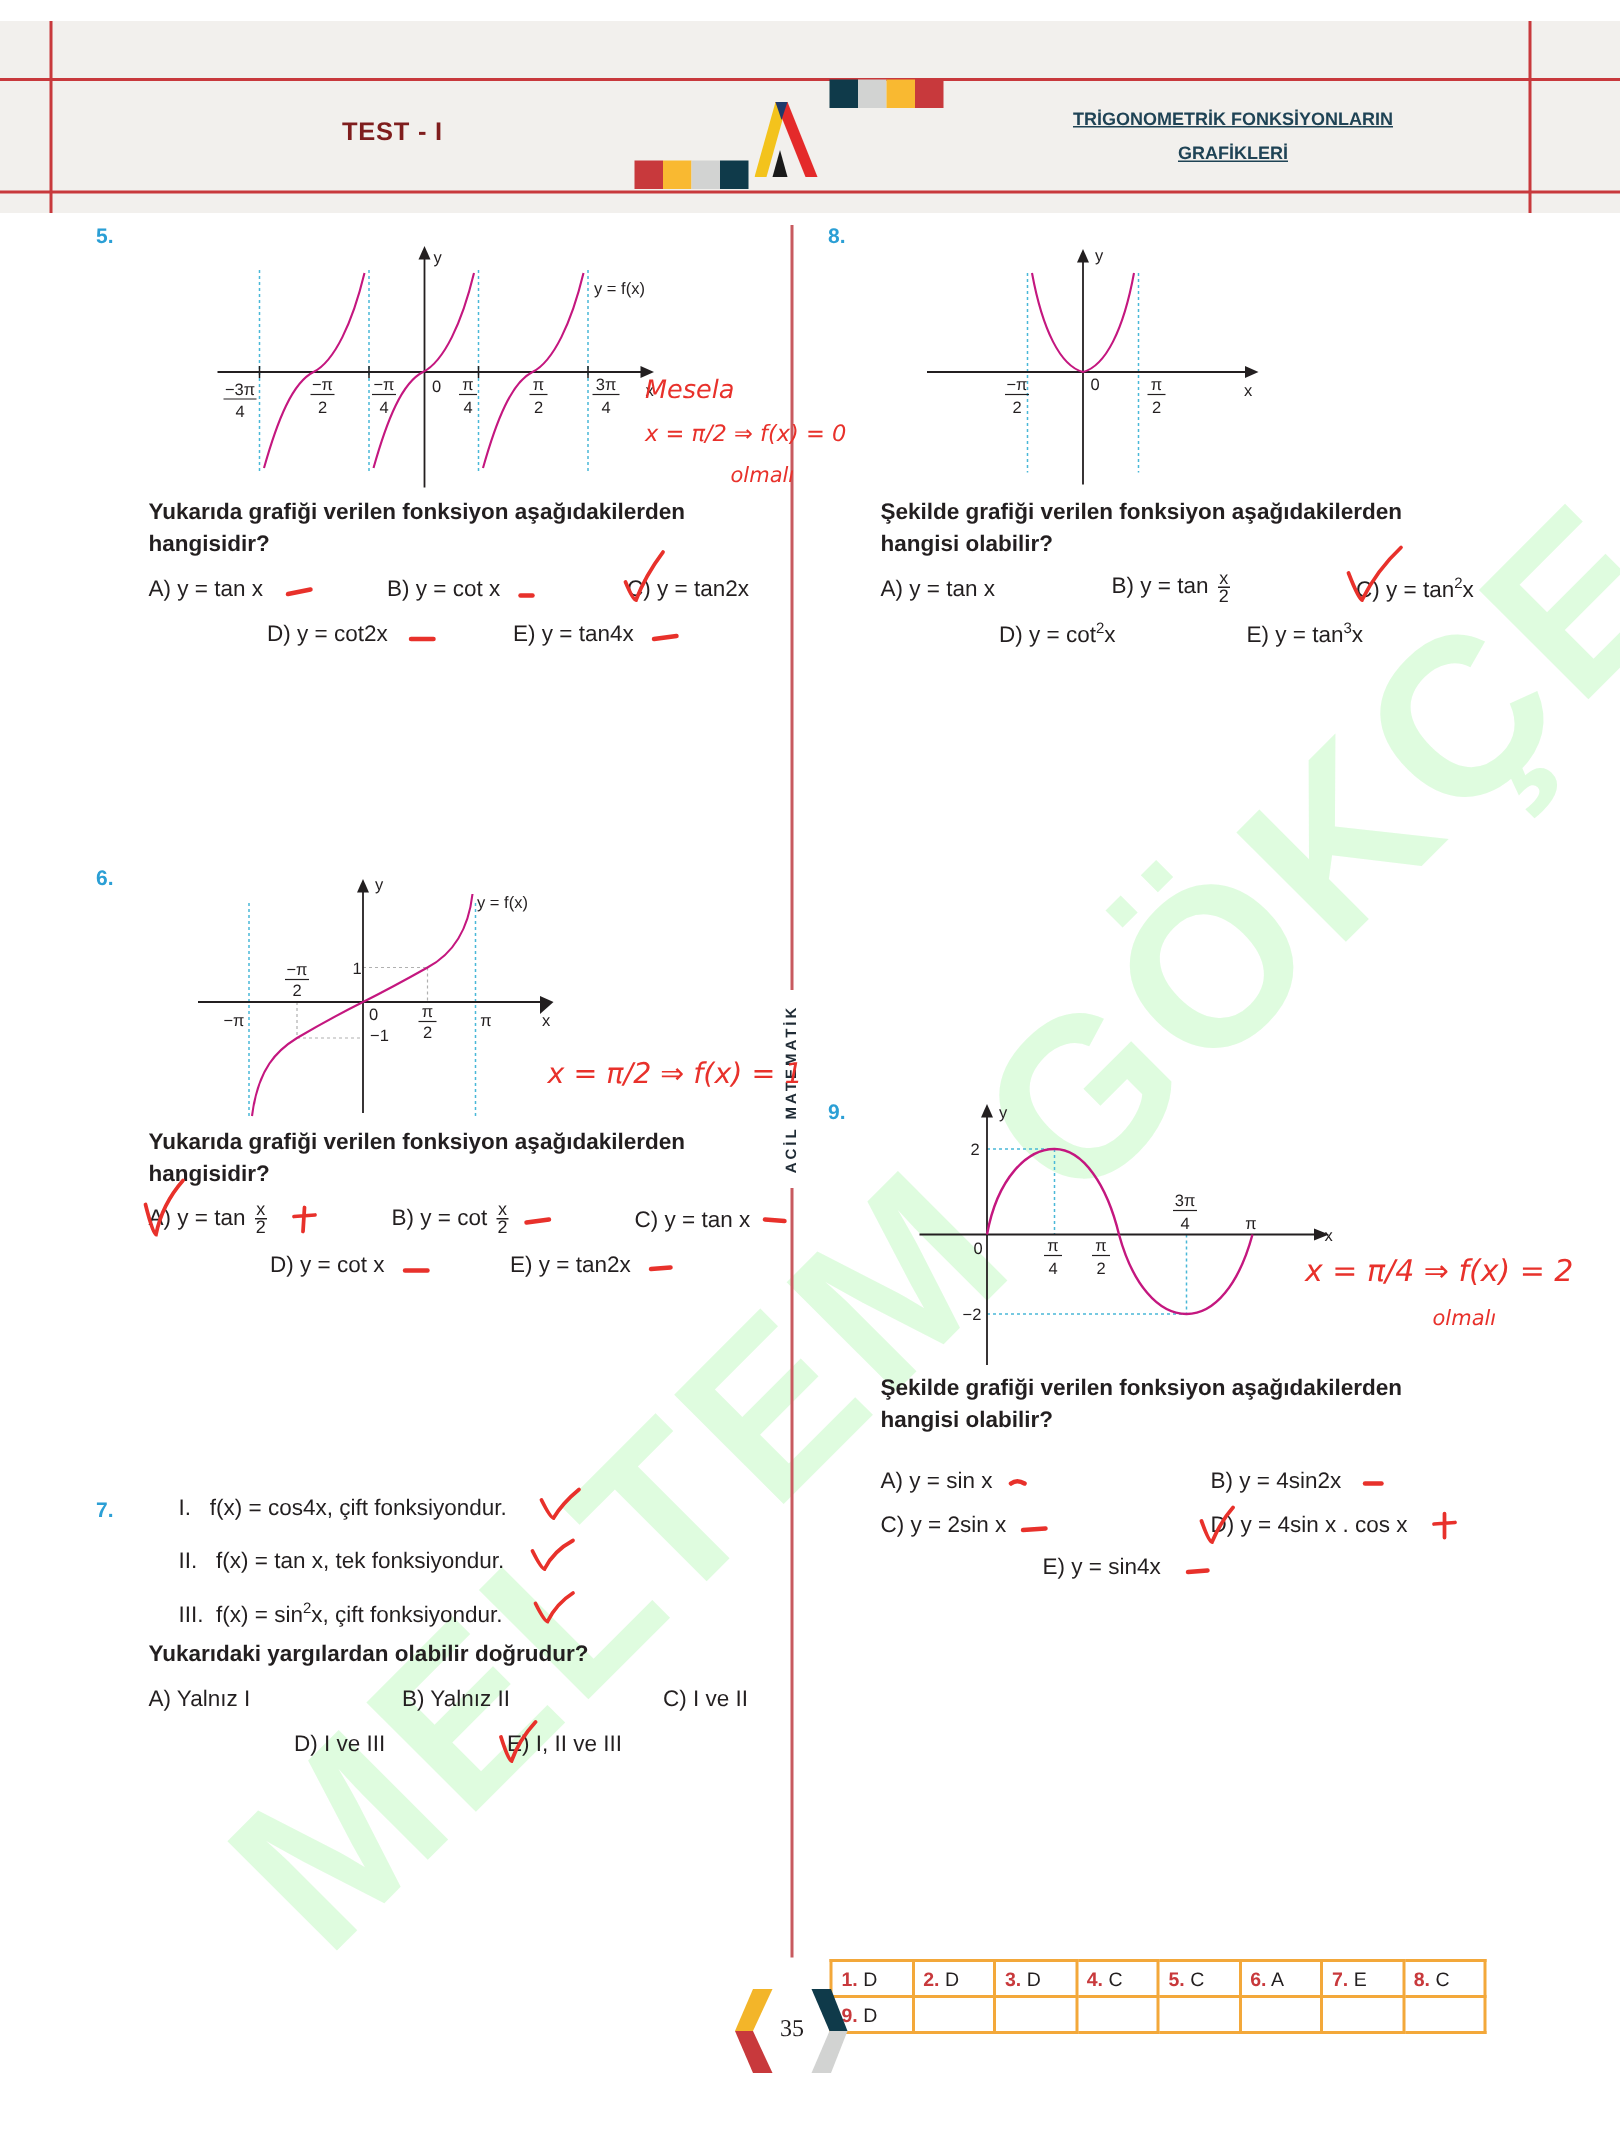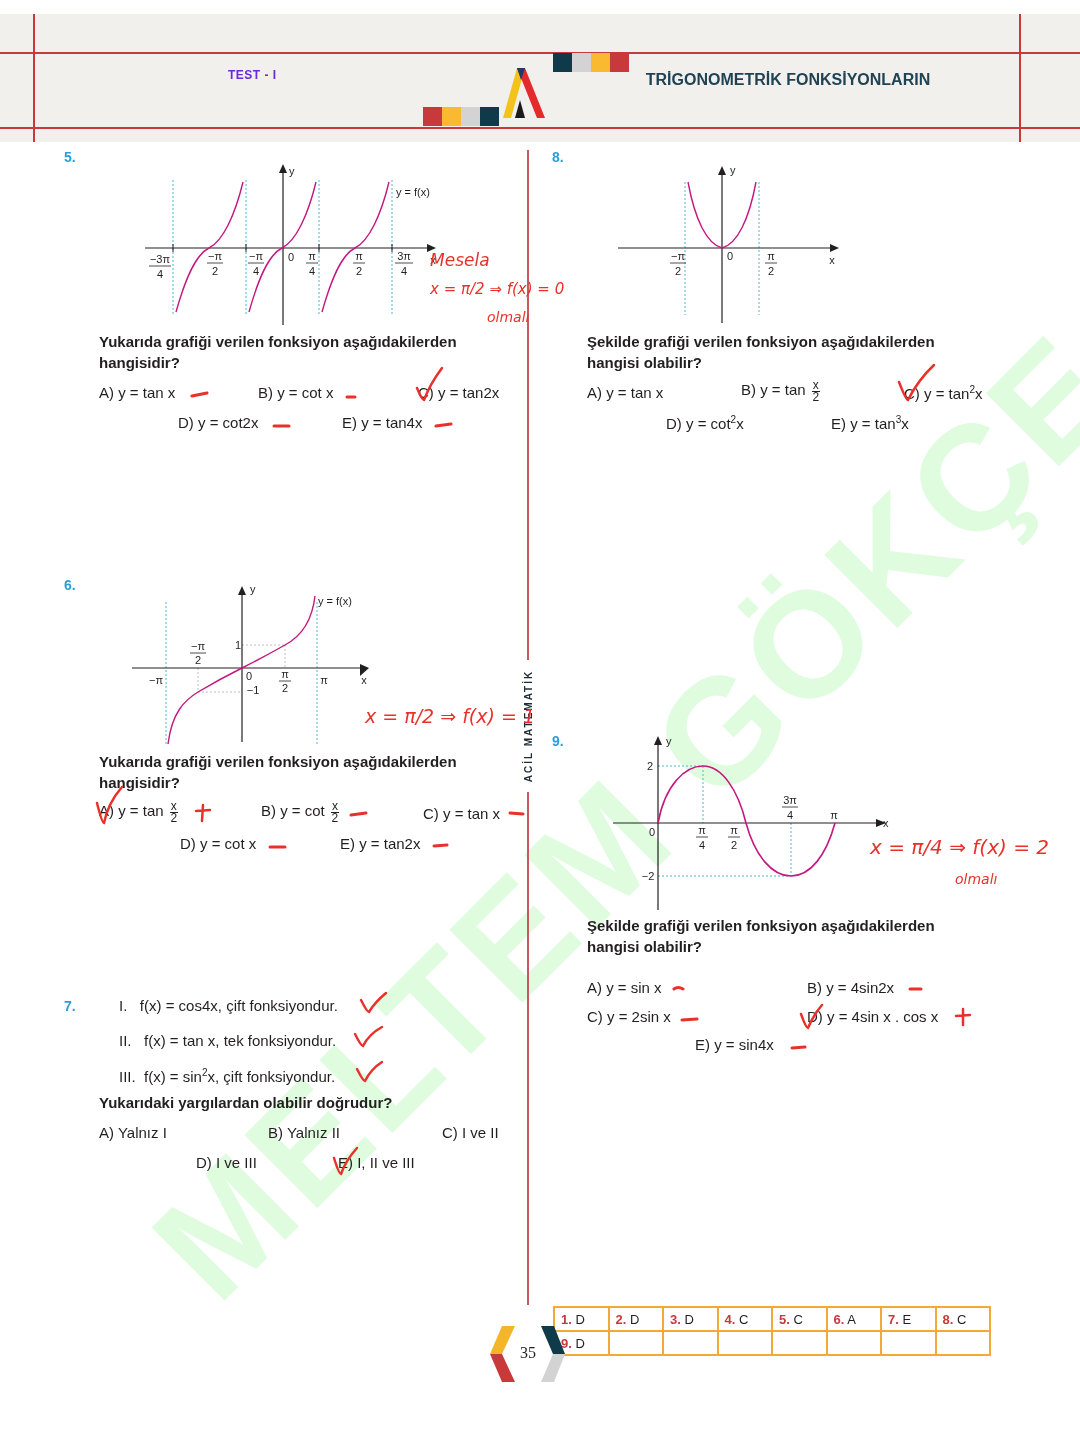--- a/index.html
+++ b/index.html
@@ -2,22 +2,22 @@
 <html><head>
 <meta charset="utf-8">
 <style>
   * { box-sizing: border-box; margin: 0; padding: 0; }
   html, body { width: 1080px; height: 1432px; background: #ffffff; overflow: hidden; }
   body { position: relative; font-family: "Liberation Sans", sans-serif; color: #231f20; }
 
   .header-band { position: absolute; left: 0; top: 14px; width: 1080px; height: 128px; background: #f2f0ed; }
   .hline { position: absolute; left: 0; width: 1080px; height: 2px; background: #c8393c; }
   .vline { position: absolute; top: 14px; width: 2px; height: 128px; background: #c8393c; }
-  .test-title { position: absolute; left: 228px; top: 68px; font-size: 12px; font-weight: bold; color: #6d28d9; letter-spacing: 0.5px; }
-  .topic-title { position: absolute; left: 618px; top: 68px; width: 340px; text-align: center; font-size: 16px; font-weight: bold; color: #1f4355; line-height: 23px; }
+  .test-title { position: absolute; left: 228px; top: 78px; font-size: 17px; font-weight: bold; color: #7f1d1d; letter-spacing: 0.5px; }
+  .topic-title { position: absolute; left: 652px; top: 68px; width: 340px; text-align: center; font-size: 12px; font-weight: bold; color: #1f4355; line-height: 23px; text-decoration: underline; }
   .swatch { position: absolute; width: 19px; height: 19px; }
   .logo { position: absolute; left: 503px; top: 66px; width: 44px; height: 56px; }
 
   .center-rule { position: absolute; left: 527px; top: 150px; width: 2px; height: 1155px; background: #c85a5f; }
   .brand-vertical { position: absolute; left: 519px; top: 660px; width: 18px; height: 132px; background: #fff; }
   .brand-vertical span { position: absolute; left: 50%; top: 50%; transform: translate(-50%, -50%) rotate(-90deg); white-space: nowrap; font-size: 10px; font-weight: bold; letter-spacing: 2px; color: #1f2b35; }
 
   .qnum { position: absolute; font-size: 14px; font-weight: bold; color: #2b9fd5; }
   .qtext { position: absolute; font-size: 15px; font-weight: bold; color: #231f20; line-height: 21px; }
   .opt { position: absolute; font-size: 15px; color: #231f20; white-space: nowrap; }
@@ -71,20 +71,21 @@
 <div class="logo">
   <svg width="44" height="56" viewBox="0 0 44 56">
     <polygon points="14,2 22,2 8,52 0,52" fill="#f3c31c"></polygon>
     <polygon points="14,2 22,2 42,52 34,52" fill="#e42a2a"></polygon>
     <polygon points="14,2 22,2 18,14" fill="#1f3a6b"></polygon>
     <polygon points="17,34 22,52 12,52" fill="#1a1a1a"></polygon>
   </svg>
 </div>
 <div class="topic-title">
   <div>TRİGONOMETRİK FONKSİYONLARIN</div>
+  <div>GRAFİKLERİ</div>
 </div>
 
 <div class="center-rule"></div>
 <div class="brand-vertical">
   <span>ACİL MATEMATİK</span>
 </div>
 
 <div class="qnum" style="left:64px; top:149px;">5.</div>
 <div class="graph" style="left:140px; top:160px;">
   <svg width="320" height="170" viewBox="0 0 320 170">

